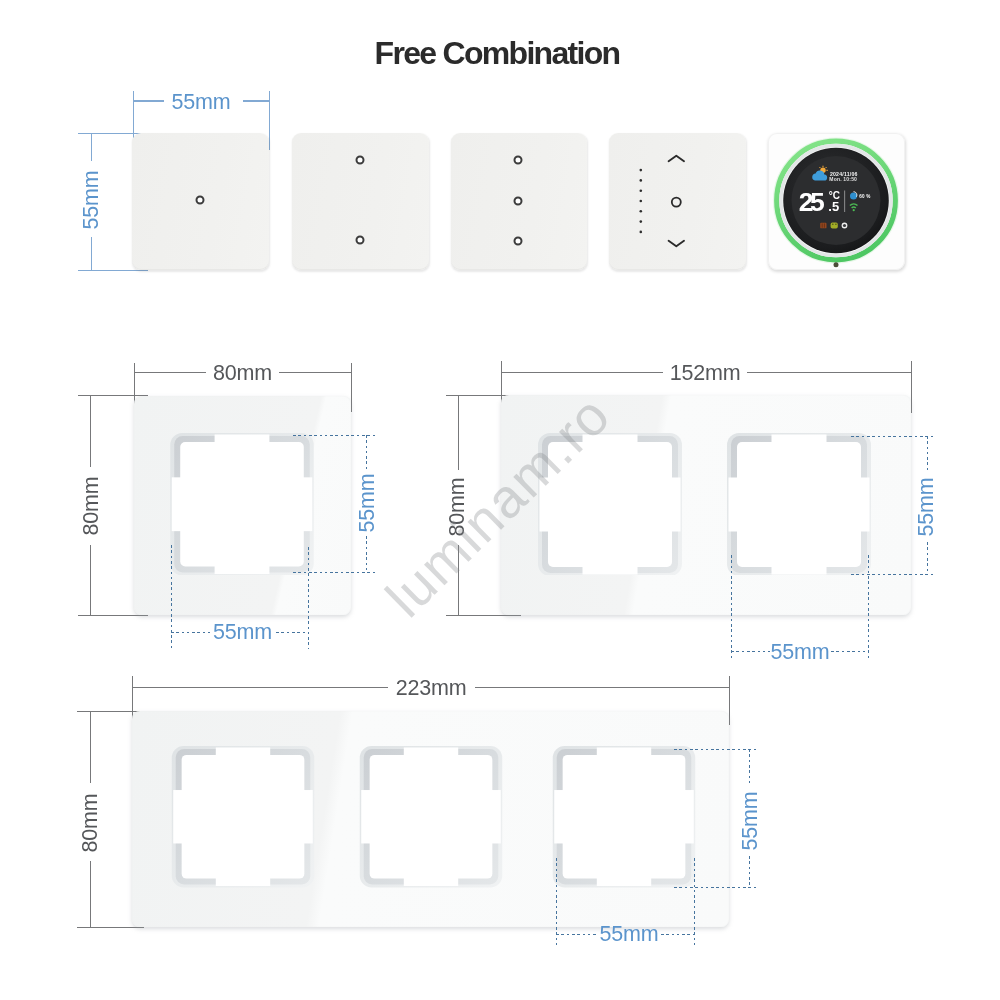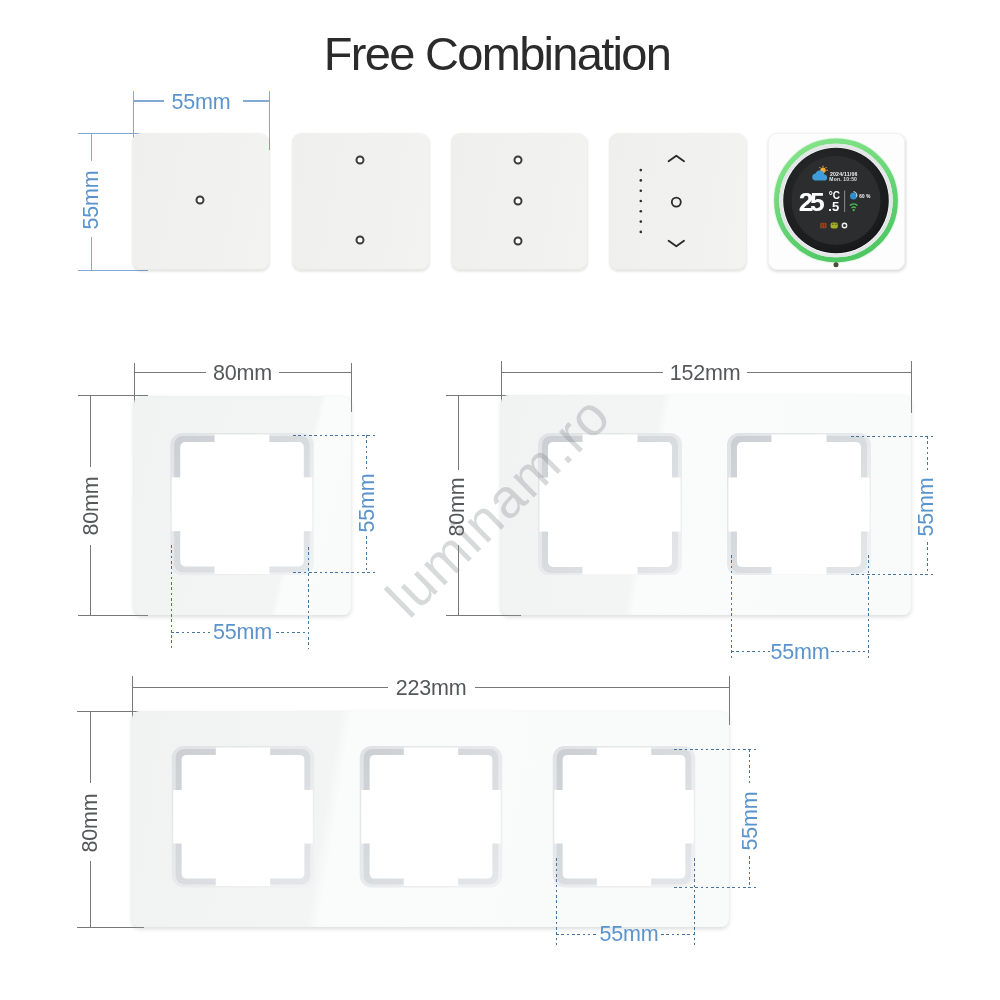--- a/index.html
+++ b/index.html
@@ -28,21 +28,21 @@
   
   .frame{position:absolute;border-radius:8px;
       background:linear-gradient(103deg,#f1f3f3 0%,#f3f4f4 70%,#fafbfb 72%,#f9fafa 100%);
       box-shadow:0 2px 4px rgba(150,155,160,0.35), inset 0 0 1px #e8eaea;}
   
   .op{position:absolute;width:144px;height:142px;}
 </style>
 </head>
 <body>
 
-<div class="abs" style="left:497px;top:53px;transform:translate(-50%,-50%);font-size:47px;font-weight:normal;color:#2b2b2b;letter-spacing:-1.7px;white-space:nowrap;">Free Combination</div>
+<div class="abs" style="left:497px;top:53px;transform:translate(-50%,-50%);font-size:32px;font-weight:bold;color:#2b2b2b;letter-spacing:-1.7px;white-space:nowrap;">Free Combination</div>
 
 <div class="abs" style="left:498px;top:506px;z-index:9;transform:translate(-50%,-50%) rotate(-44.5deg);font-size:55px;color:rgba(128,132,135,0.31);letter-spacing:1.5px;white-space:nowrap;">luminam.ro</div>
 
 <div>
   <div class="vlb" style="left:133.2px;top:91px;height:58.5px;"></div>
   <div class="vlb" style="left:269.3px;top:91px;height:58.5px;"></div>
   <div class="hlb" style="left:133.2px;top:100.4px;width:31px;"></div>
   <div class="hlb" style="left:243px;top:100.4px;width:26.3px;"></div>
   <div class="bt" style="left:201px;top:101.5px;">55mm</div>
 </div>

